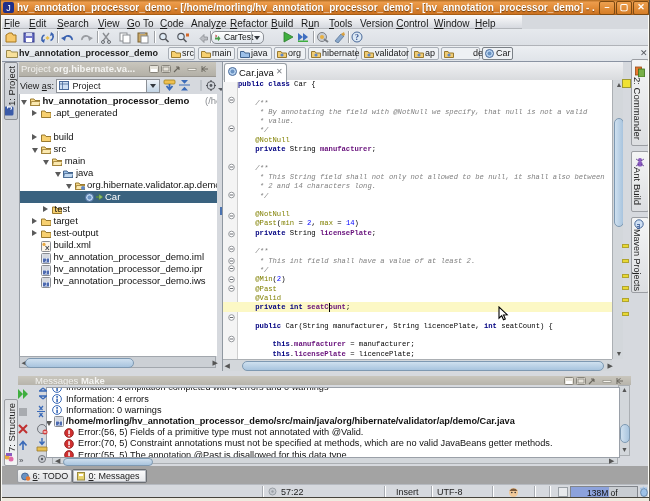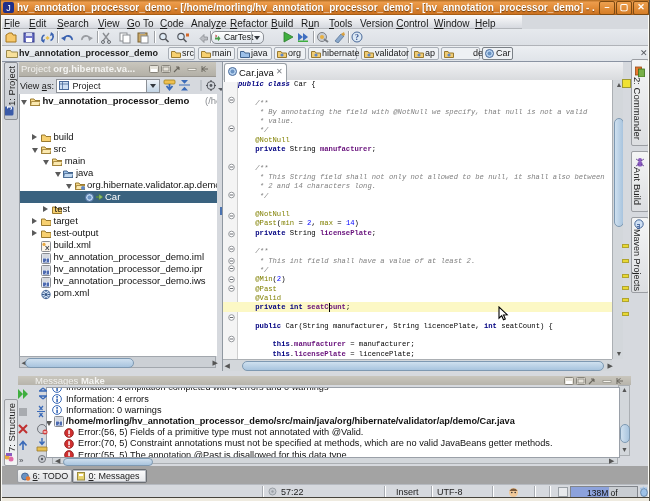--- a/index.html
+++ b/index.html
@@ -38,21 +38,21 @@
 .ttxt{position:absolute;top:0;}
 #pscroll{left:18.5px;top:356px;width:197.5px;height:12px;background:#ccd0d5;border:1px solid #a2a7ad;box-sizing:border-box;}
 
 
 #tabbar{left:221.5px;top:62px;width:409.5px;height:18px;background:linear-gradient(#f0f1f3,#d9dbde);border-bottom:1px solid #8c9196;}
 #tab1{position:absolute;left:224px;top:63px;width:61px;height:17.5px;background:#fff;border:1px solid #9aa0a6;border-bottom:none;border-radius:3px 3px 0 0;font-size:9.5px;color:#111;z-index:2;}
 #edgutter{left:222.5px;top:80px;width:14.5px;height:279px;background:#f4f4f4;border-right:1px solid #cfcfcf;}
 #edtext{left:222.5px;top:80px;width:389.5px;height:279px;background:#fff;overflow:hidden;}
 #edline{left:222.5px;top:302px;width:389.5px;height:10px;background:#fcf8c5;}
 pre.code{position:absolute;left:238px;top:80px;margin:0;font-family:"Liberation Mono",monospace;font-size:7.2px;line-height:9.3px;color:#000;white-space:pre;z-index:2;}
-pre.code b{font-weight:bold;font-style:italic;}
+pre.code b{font-weight:bold;}
 .k{color:#000080;font-weight:bold;}
 .f{color:#660e7a;font-weight:bold;}
 .an{color:#808000;}
 .cm{color:#808080;font-style:italic;}
 .nm{color:#0000ff;}
 #vscroll{left:612px;top:80px;width:11px;height:279px;background:#d3d7db;border-left:1px solid #abafb3;box-sizing:border-box;}
 #hscroll{left:222.5px;top:359px;width:389.5px;height:12px;background:#d3d7db;border-top:1px solid #abafb3;box-sizing:border-box;}
 #estripe{left:623px;top:62px;width:8px;height:309px;background:#d6d9de;}
 .emark{position:absolute;left:621.5px;width:5px;height:2px;background:#e8d834;border:1px solid #b0a42e;}
 .thumbV{position:absolute;background:linear-gradient(90deg,#cfe0ef,#a8c4de);border:1px solid #7e99b2;border-radius:5px;}
@@ -310,20 +310,27 @@
 </div>
 <div class="abs" id="ptree">
 <div class="trow" style="top:1px">
         <div class="tarr arrD" style="left:1.5px"></div>
         <svg class="ticon" style="left:10.5px" width="10" height="9">
           <use href="#foldo"></use>
         </svg>
         <span class="ttxt" style="left:23px;font-weight:bold">hv_annotation_processor_demo</span>
         <span class="ttxt" style="left:185.5px;color:#8a8d92">(/hom</span>
       </div>
+<div class="trow" style="top:13px">
+        <div class="tarr arrR" style="left:12.5px"></div>
+        <svg class="ticon" style="left:21.5px" width="10" height="9">
+          <use href="#fold"></use>
+        </svg>
+        <span class="ttxt" style="left:34px">.apt_generated</span>
+      </div>
 <div class="trow" style="top:37px">
         <div class="tarr arrR" style="left:12.5px"></div>
         <svg class="ticon" style="left:21.5px" width="10" height="9">
           <use href="#fold"></use>
         </svg>
         <span class="ttxt" style="left:34px">build</span>
       </div>
 <div class="trow" style="top:49px">
         <div class="tarr arrD" style="left:12.5px"></div>
         <svg class="ticon" style="left:21.5px" width="10" height="9">
@@ -398,26 +405,20 @@
         <svg class="ticon" style="left:21.5px" width="10" height="11">
           <use href="#fjava"></use>
         </svg>
         <span class="ttxt" style="left:34px">hv_annotation_processor_demo.ipr</span>
       </div>
 <div class="trow" style="top:181px">
         <svg class="ticon" style="left:21.5px" width="10" height="11">
           <use href="#fjava"></use>
         </svg>
         <span class="ttxt" style="left:34px">hv_annotation_processor_demo.iws</span>
-      </div>
-<div class="trow" style="top:193px">
-        <svg class="ticon" style="left:21.5px" width="10" height="11">
-          <use href="#fpom"></use>
-        </svg>
-        <span class="ttxt" style="left:34px">pom.xml</span>
       </div>
 </div>
 <div class="abs" id="pscroll">
   <div class="sarr" style="left:2px;top:2px;">◀</div>
   <div class="sarr" style="left:193px;top:2px;">▶</div>
   <div class="thumbH" style="left:5px;top:1px;width:107px;height:8px;"></div>
 </div>
 <div class="abs" id="tabbar"></div>
 <div class="abs" style="left:221.5px;top:62px;width:1px;height:309px;background:#9098a0;"></div>
 <div class="abs" id="tab1">

